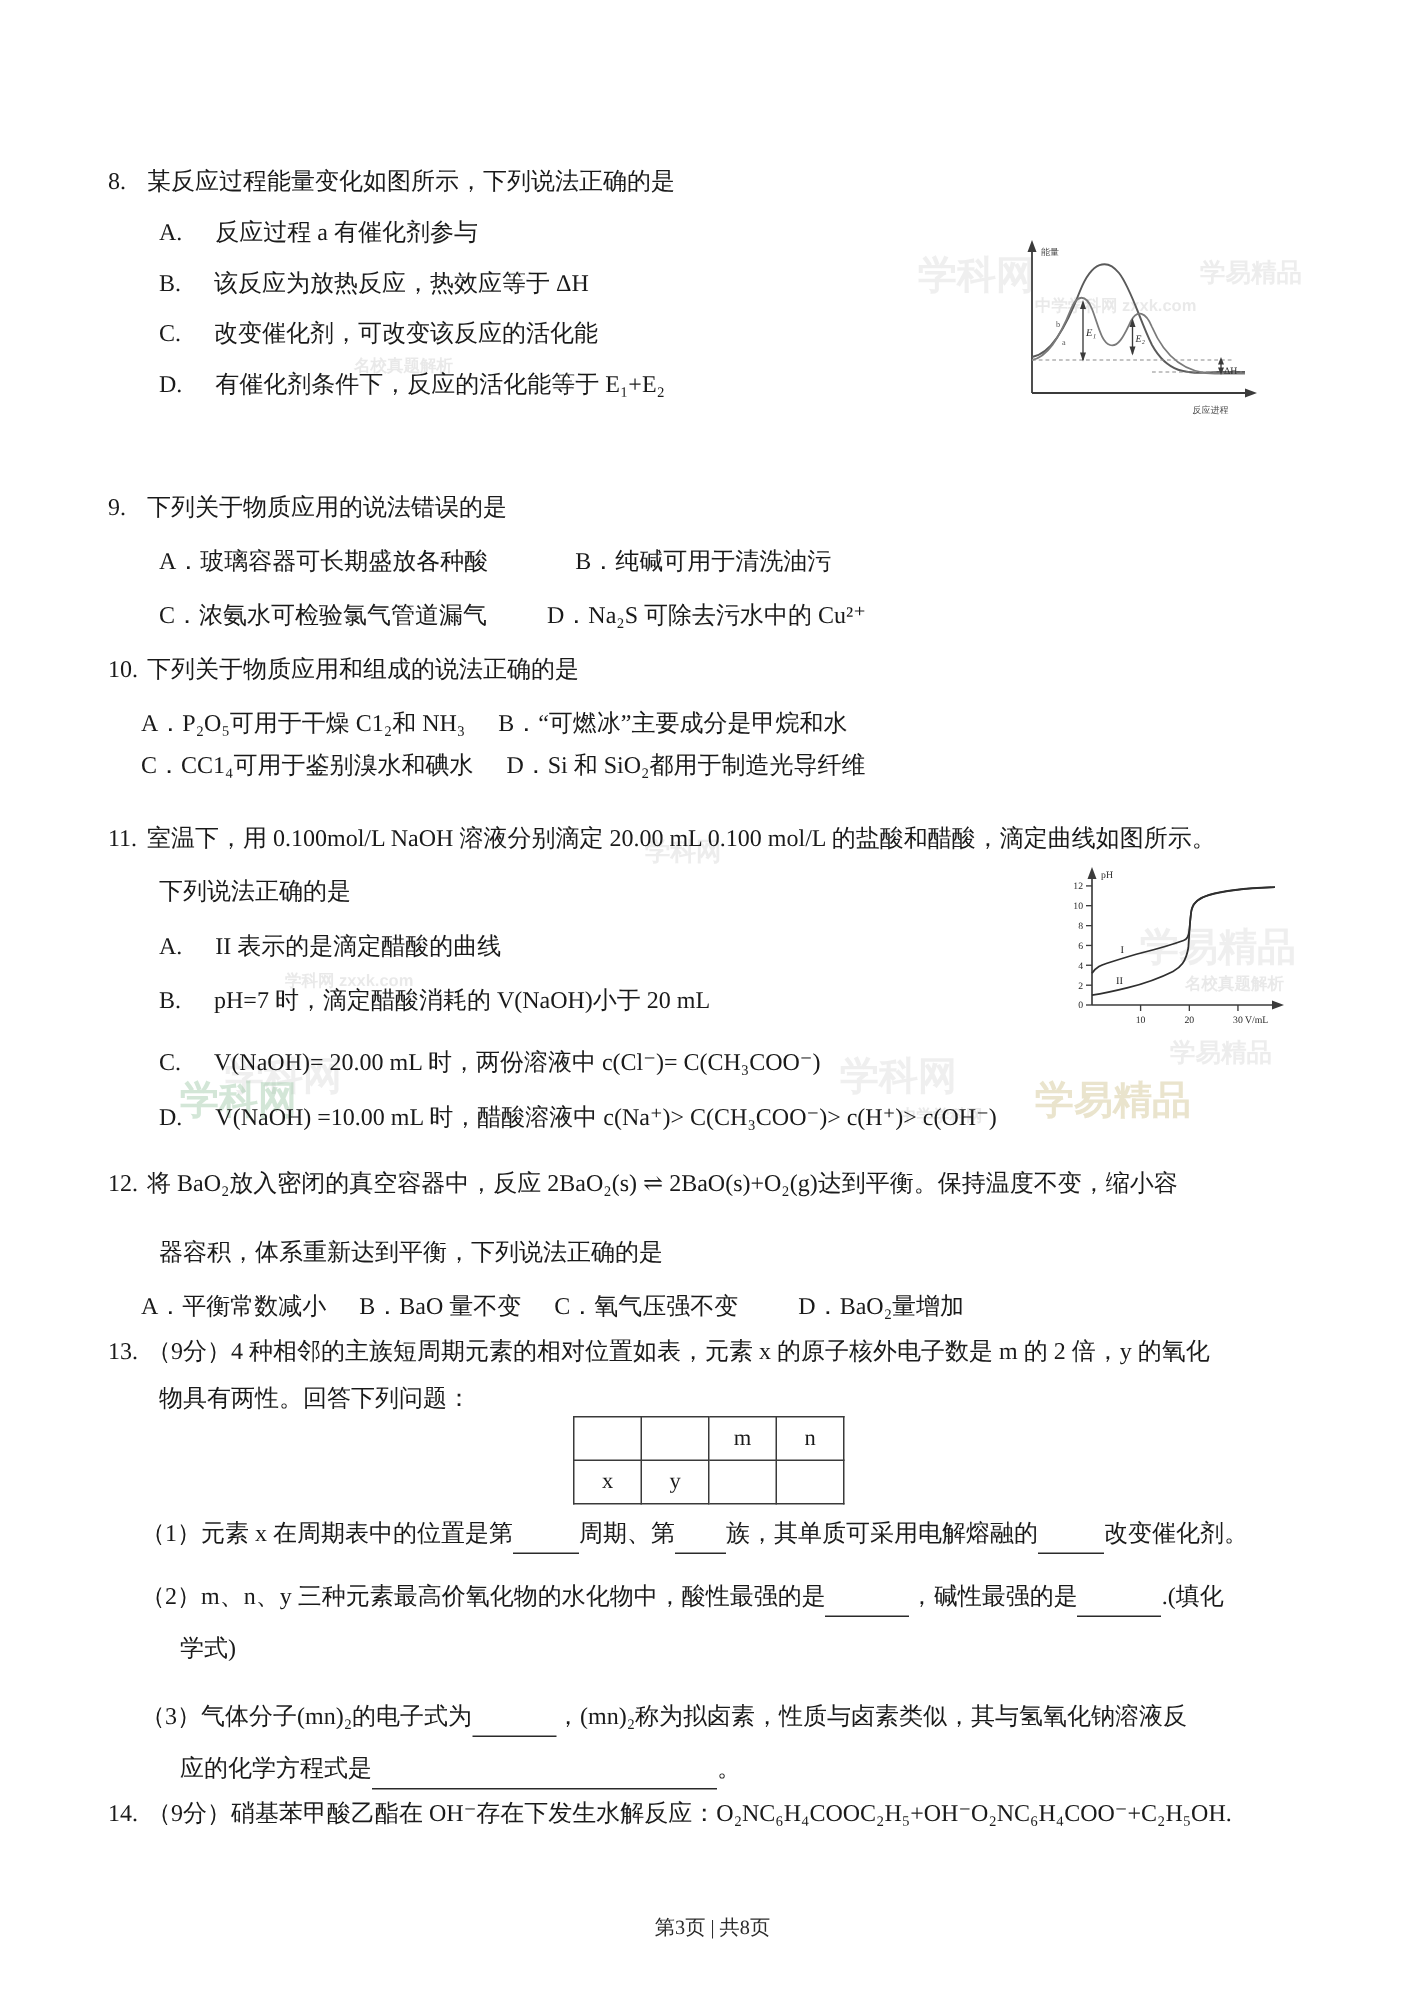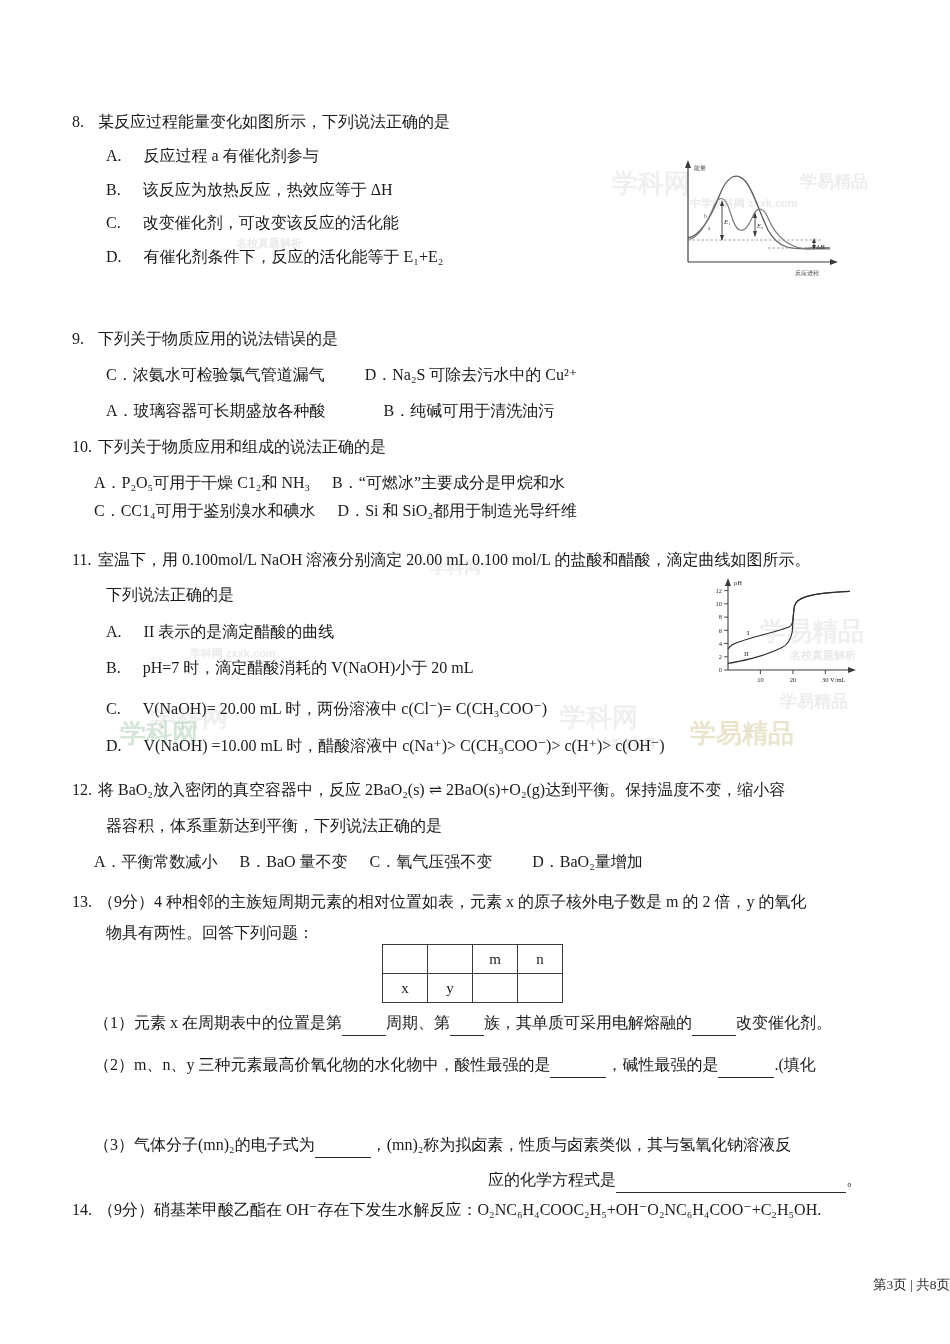--- a/index.html
+++ b/index.html
@@ -105,21 +105,21 @@
     font-family: "Liberation Serif", serif;
     padding: 0;
   }
 
   
   .footer {
     position: absolute;
     left: 0;
     right: 0;
     top: 1276px;
-    text-align: right;
+    text-align: center;
     font-size: 13.5px;
     color: #2b2b2b;
   }
 </style>
 </head>
 <body>
 
 <div class="page">
 
   <div id="wm-layer">
@@ -194,24 +194,24 @@
       <text x="42" y="70" font-size="5.5" fill="#555" font-family="'Liberation Serif',serif">b</text>
       <text x="46" y="82" font-size="5.5" fill="#555" font-family="'Liberation Serif',serif">a</text>
     </svg>
   </div>
 
   <div class="q" style="top:327px;">
     <div class="qline">
       <span class="num">9.</span><span>下列关于物质应用的说法错误的是</span>
     </div>
     <div class="qline ind1" style="margin-top:11px;">
+      <span class="opt">A．</span><span>玻璃容器可长期盛放各种酸</span><span class="gap-l"></span><span class="opt">B．</span><span>纯碱可用于清洗油污</span>
+    </div>
+    <div class="qline ind1" style="margin-top:11px;">
       <span class="opt">C．</span><span>浓氨水可检验氯气管道漏气</span><span class="gap-m"></span><span class="opt">D．</span><span>Na₂S 可除去污水中的 Cu²⁺</span>
-    </div>
-    <div class="qline ind1" style="margin-top:11px;">
-      <span class="opt">A．</span><span>玻璃容器可长期盛放各种酸</span><span class="gap-l"></span><span class="opt">B．</span><span>纯碱可用于清洗油污</span>
     </div>
   </div>
 
   <div class="q" style="top:435px;">
     <div class="qline">
       <span class="num">10.</span><span>下列关于物质应用和组成的说法正确的是</span>
     </div>
     <div class="qline ind2" style="margin-top:11px;">
       <span class="opt">A．</span><span>P₂O₅可用于干燥 C1₂和 NH₃</span><span class="gap-s"></span><span class="opt">B．</span><span>“可燃冰”主要成分是甲烷和水</span>
     </div>
@@ -285,21 +285,21 @@
 
       <text x="53" y="63" font-size="7" fill="#1f1f1f" font-family="'Liberation Serif',serif">I</text>
       <text x="50" y="84" font-size="7" fill="#1f1f1f" font-family="'Liberation Serif',serif">II</text>
     </svg>
   </div>
 
   <div class="q" style="top:778px;">
     <div class="qline">
       <span class="num">12.</span><span>将 BaO₂放入密闭的真空容器中，反应 2BaO₂(s) ⇌ 2BaO(s)+O₂(g)达到平衡。保持温度不变，缩小容</span>
     </div>
-    <div class="qline ind1" style="margin-top:11px;">
+    <div class="qline ind1" style="margin-top:21px;">
       <span>器容积，体系重新达到平衡，下列说法正确的是</span>
     </div>
     <div class="qline ind2" style="margin-top:11px;">
       <span class="opt">A．</span><span>平衡常数减小</span><span class="gap-s"></span><span class="opt">B．</span><span>BaO 量不变</span><span class="gap-s"></span><span class="opt">C．</span><span>氧气压强不变</span><span class="gap-m"></span><span class="opt">D．</span><span>BaO₂量增加</span>
     </div>
   </div>
 
   <div class="q" style="top:890px;">
     <div class="qline">
       <span class="num">13.</span><span>（9分）4 种相邻的主族短周期元素的相对位置如表，元素 x 的原子核外电子数是 m 的 2 倍，y 的氧化</span>
@@ -329,27 +329,30 @@
   <div class="q" style="top:1011px;">
     <div class="qline ind2">
       <span>（1）</span><span>元素 x 在周期表中的位置是第</span><span class="blank b-s"></span><span>周期、第</span><span class="blank b-xs"></span><span>族，其单质可采用电解熔融的</span><span class="blank b-s"></span><span>改变催化剂。</span>
     </div>
   </div>
 
   <div class="q" style="top:1053px;">
     <div class="qline ind2">
       <span>（2）</span><span>m、n、y 三种元素最高价氧化物的水化物中，酸性最强的是</span><span class="blank b-m"></span><span>，碱性最强的是</span><span class="blank b-m"></span><span>.(填化</span>
     </div>
+    <div class="qline ind3" style="margin-top:10px;">
+      <span>学式)</span>
+    </div>
   </div>
 
   <div class="q" style="top:1133px;">
     <div class="qline ind2">
       <span>（3）</span><span>气体分子(mn)₂的电子式为</span><span class="blank b-m"></span><span>，(mn)₂称为拟卤素，性质与卤素类似，其与氢氧化钠溶液反</span>
     </div>
-    <div class="qline ind3" style="margin-top:10px;text-align:right;">
+    <div class="qline ind3" style="margin-top:10px;">
       <span>应的化学方程式是</span><span class="blank b-xl"></span><span>。</span>
     </div>
   </div>
 
   <div class="q" style="top:1198px;">
     <div class="qline">
       <span class="num">14.</span><span>（9分）硝基苯甲酸乙酯在 OH⁻存在下发生水解反应：O₂NC₆H₄COOC₂H₅+OH⁻O₂NC₆H₄COO⁻+C₂H₅OH.</span>
     </div>
   </div>
 

